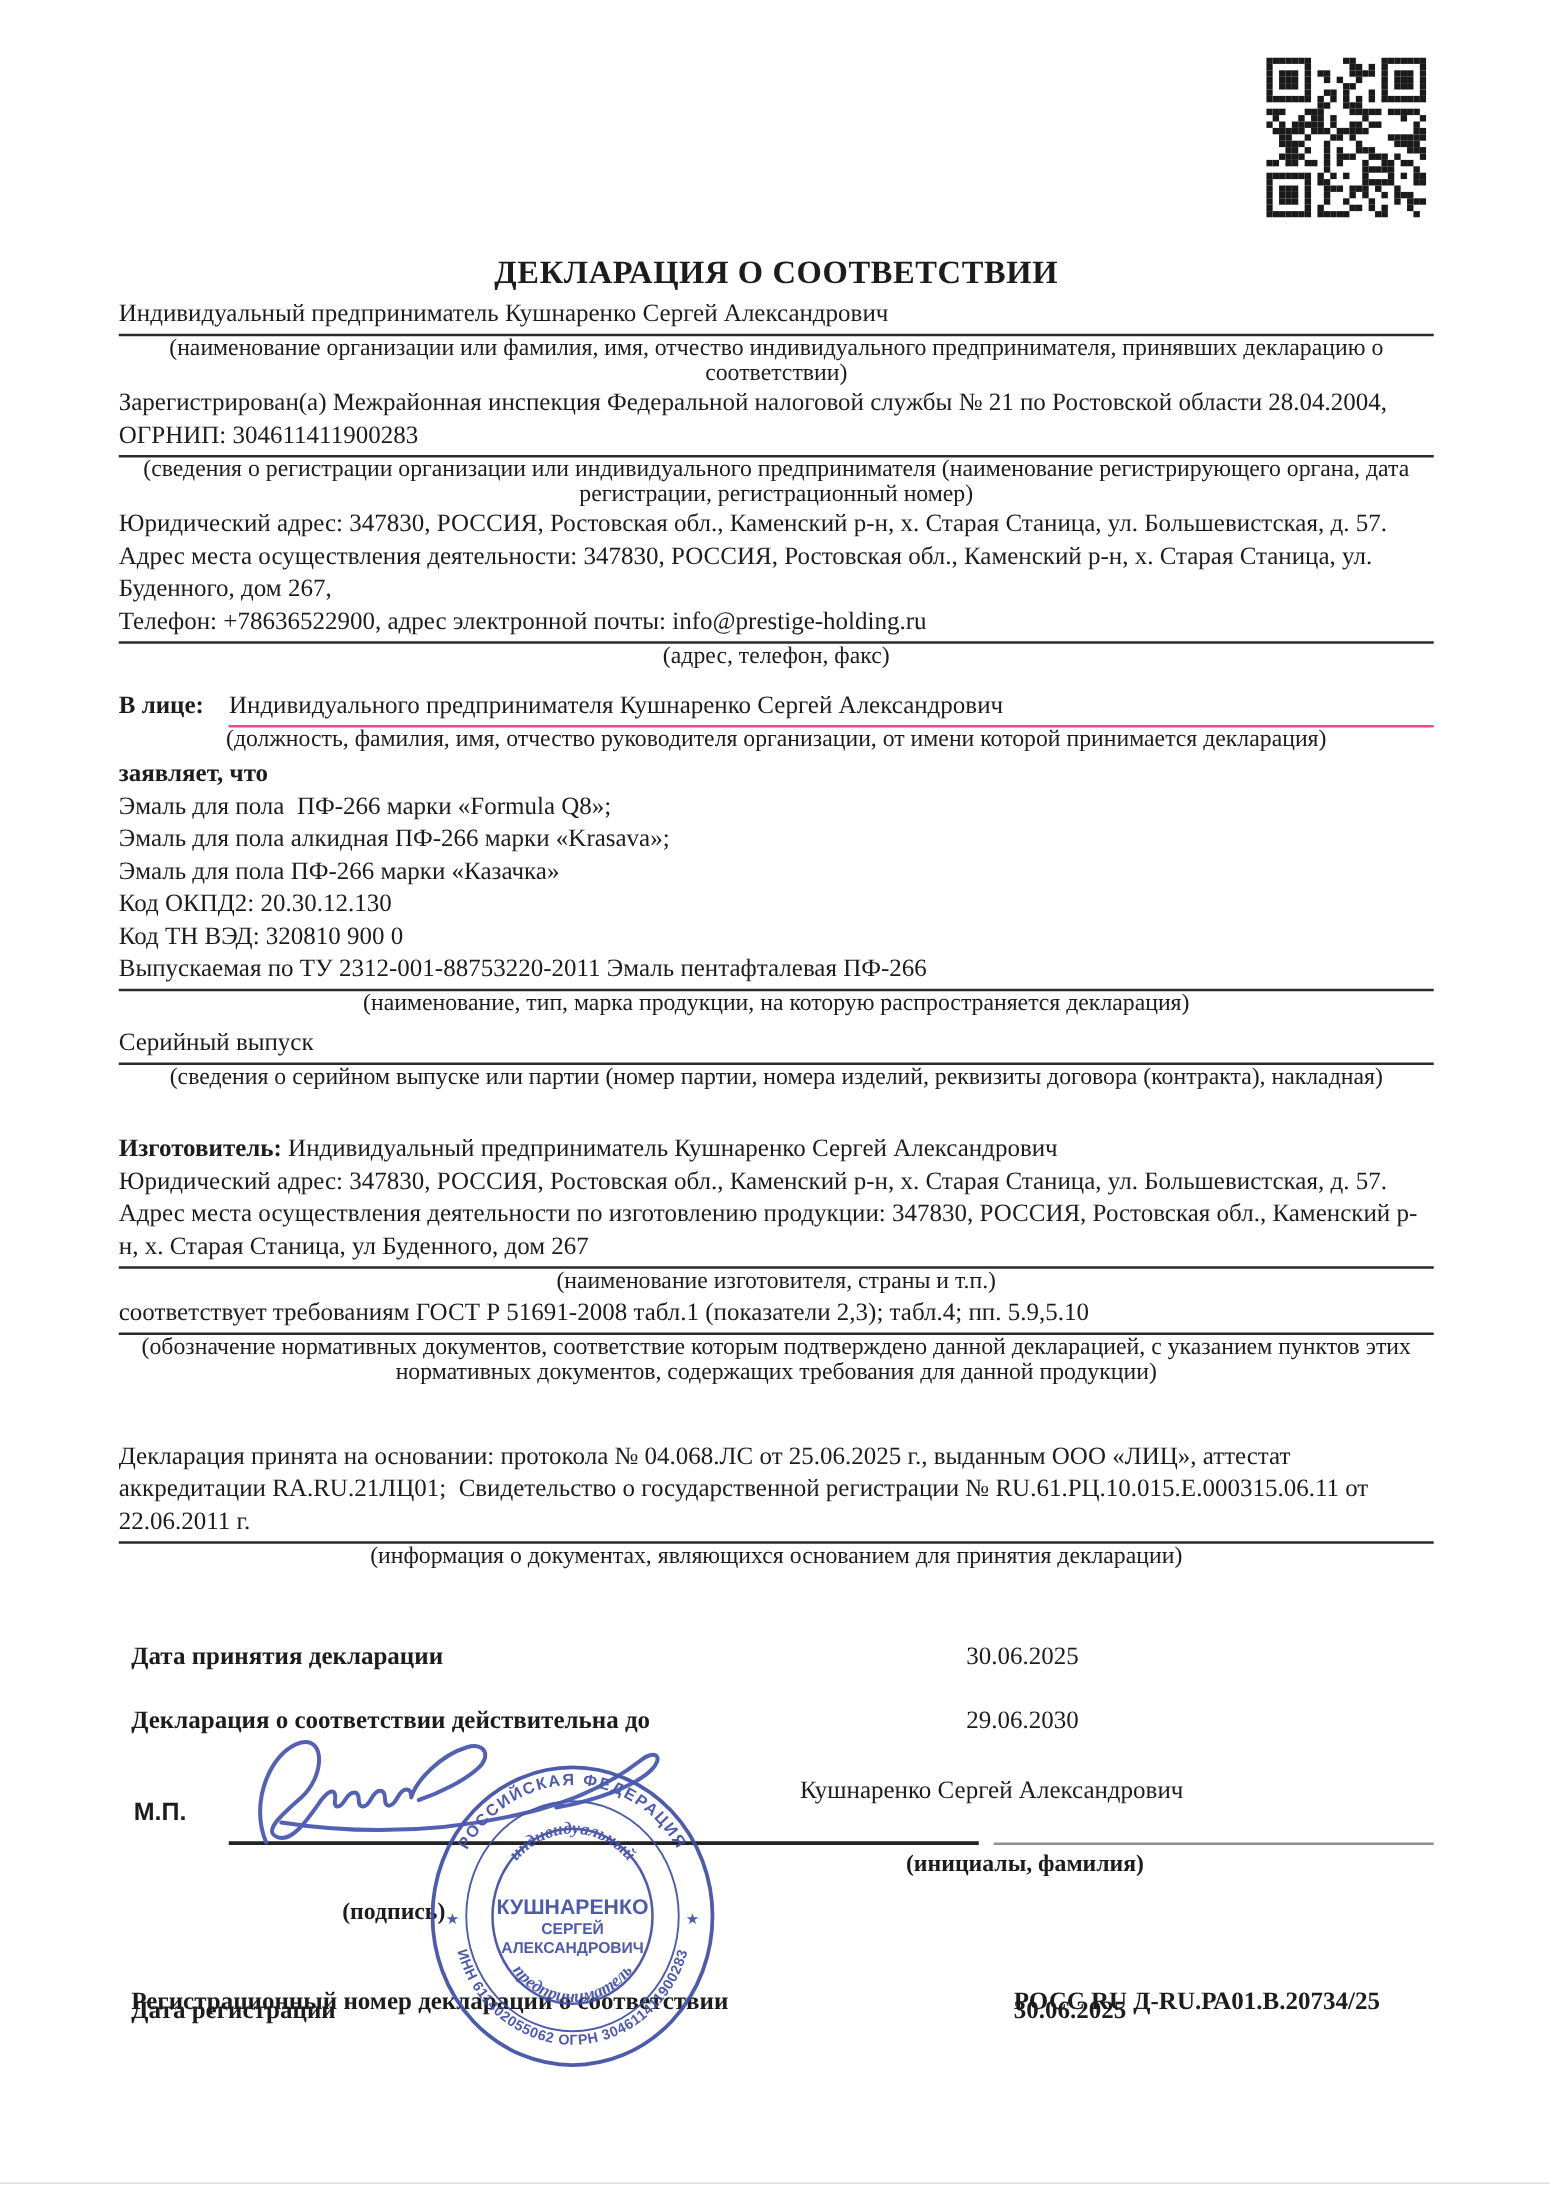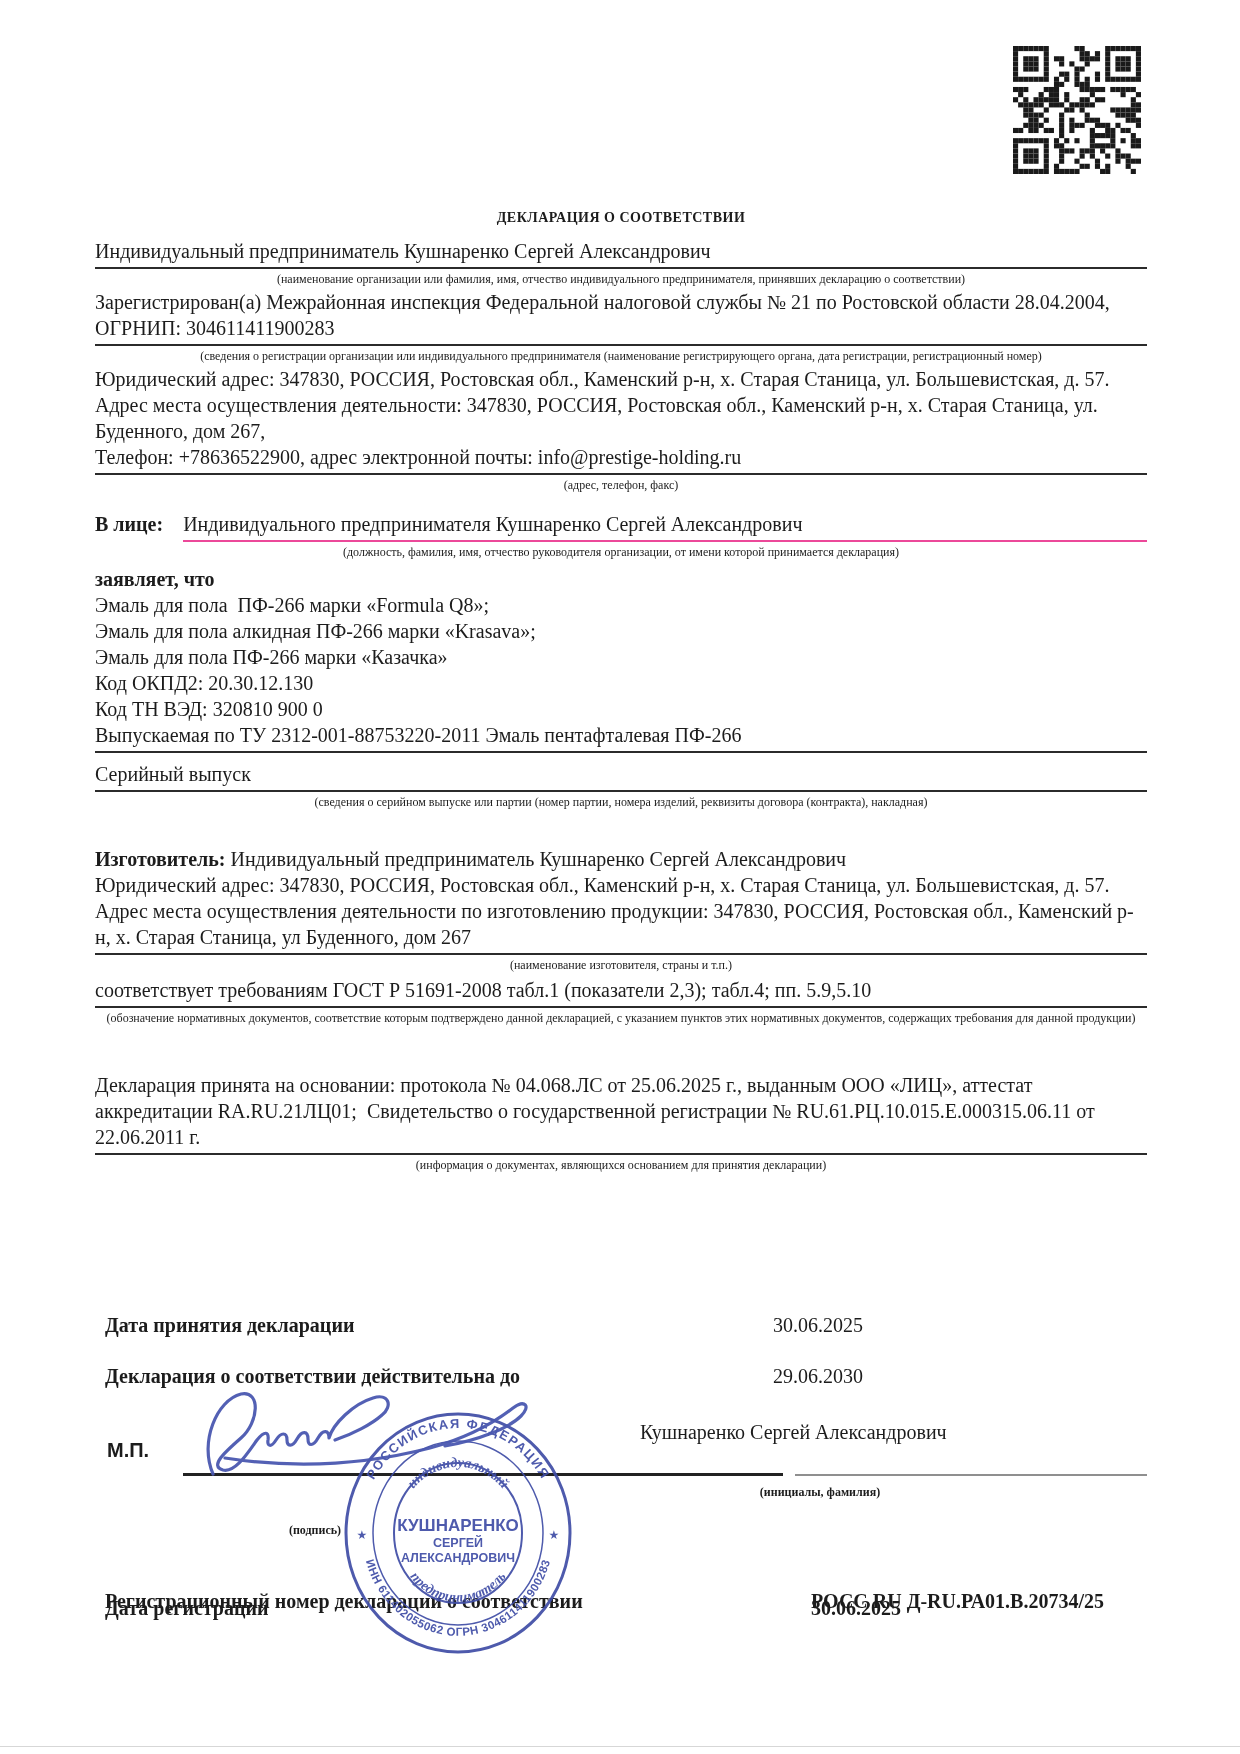--- a/index.html
+++ b/index.html
@@ -4,26 +4,26 @@
 <style>
   * { margin:0; padding:0; box-sizing:border-box; }
   html,body { background:#ffffff; }
   body {
     width:1240px; height:1754px; position:relative;
     font-family:"Liberation Serif", serif; color:#1c1c1c;
     overflow:hidden;
   }
   .content { position:absolute; left:95px; top:0; width:1052px; }
   .title {
-    margin-top:205px; text-align:center; font-size:14px; font-weight:bold;
+    margin-top:205px; text-align:center; font-size:26px; font-weight:bold;
     line-height:26px; letter-spacing:0.5px;
   }
   .body { font-size:20px; line-height:26px; white-space:pre-wrap; }
   .rule { border-bottom:2px solid #2b2b2b; padding-bottom:3px; }
-  .caption { font-size:12px; line-height:20px; text-align:center; color:#1c1c1c; }
+  .caption { font-size:19px; line-height:20px; text-align:center; color:#1c1c1c; }
   .b { font-weight:bold; }
   .sans { font-family:"Liberation Sans", sans-serif; }
   .u { }
   .flexline { display:flex; align-items:baseline; }
   .flexline .fill { flex:1; border-bottom:2px solid #ec4899; padding-bottom:3px; margin-left:8px; white-space:pre-wrap; }
   .mt7 { margin-top:7px; } .mt16 { margin-top:16px;gap:12px; } .mt4 { margin-top:4px; }
   .mt8 { margin-top:8px; } .mt34 { margin-top:34px; } .mt2 { margin-top:2px; }
   .mt44 { margin-top:44px; }
   .abs-row { position:absolute; left:10px; width:1042px; font-size:20px; line-height:26px; }
   .abs-row .val { position:absolute; left:668px; top:0; }
@@ -374,20 +374,21 @@
   </div>
   <p class="caption">(должность, фамилия, имя, отчество руководителя организации, от имени которой принимается декларация)</p>
 
   <p class="body b mt4">заявляет, что</p>
   <p class="body">Эмаль для пола  ПФ-266 марки «Formula Q8»;</p>
   <p class="body">Эмаль для пола алкидная ПФ-266 марки «Krasava»;</p>
   <p class="body">Эмаль для пола ПФ-266 марки «Казачка»</p>
   <p class="body">Код ОКПД2: 20.30.12.130</p>
   <p class="body">Код ТН ВЭД: 320810 900 0</p>
   <p class="body rule">Выпускаемая по ТУ 2312-001-88753220-2011 Эмаль пентафталевая ПФ-266</p>
+  <p class="caption">(наименование, тип, марка продукции, на которую распространяется декларация)</p>
 
   <p class="body rule mt8">Серийный выпуск</p>
   <p class="caption">(сведения о серийном выпуске или партии (номер партии, номера изделий, реквизиты договора (контракта), накладная)</p>
 
   <p class="body mt34"><span class="b">Изготовитель:</span> <span>Индивидуальный предприниматель Кушнаренко Сергей Александрович</span></p>
   <p class="body">Юридический адрес: 347830, РОССИЯ, Ростовская обл., Каменский р-н, х. Старая Станица, ул. Большевистская, д. 57.</p>
   <p class="body rule">Адрес места осуществления деятельности по изготовлению продукции: 347830, РОССИЯ, Ростовская обл., Каменский р-н, х. Старая Станица, ул Буденного, дом 267</p>
   <p class="caption">(наименование изготовителя, страны и т.п.)</p>
 
   <p class="body rule mt2">соответствует требованиям ГОСТ Р 51691-2008 табл.1 (показатели 2,3); табл.4; пп. 5.9,5.10</p>

